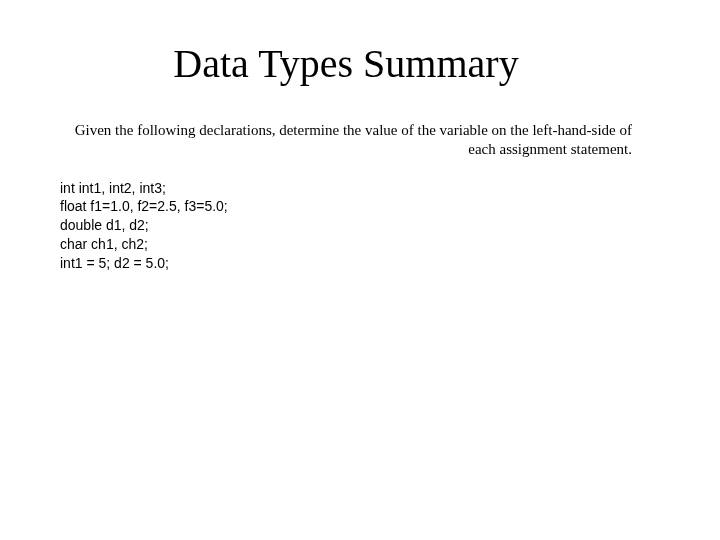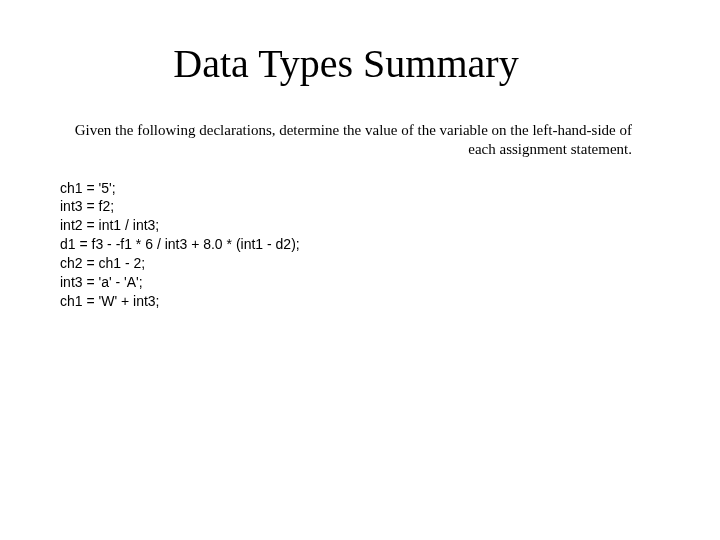--- a/index.html
+++ b/index.html
@@ -39,20 +39,18 @@
     white-space: pre;
     margin-bottom: 18px;
   }
 </style>
 </head>
 <body>
 
 <div class="slide">
   <h1 class="title">Data Types Summary</h1>
   <p class="instruction">Given the following declarations, determine the value of the variable on the left-hand-side of each assignment statement.</p>
-  <div class="codeblock">ch1 = '5';
-int3 = f2;
-int2 = int1 / int3;
-d1 = f3 - -f1 * 6 / int3 + 8.0 * (int1 - d2);
-ch2 = ch1 - 2;
-int3 = 'a' - 'A';
-ch1 = 'W' + int3;</div>
+  <div class="codeblock">int int1, int2, int3;
+float f1=1.0, f2=2.5, f3=5.0;
+double d1, d2;
+char ch1, ch2;
+int1 = 5; d2 = 5.0;</div>
 </div>
 
 </body></html>

